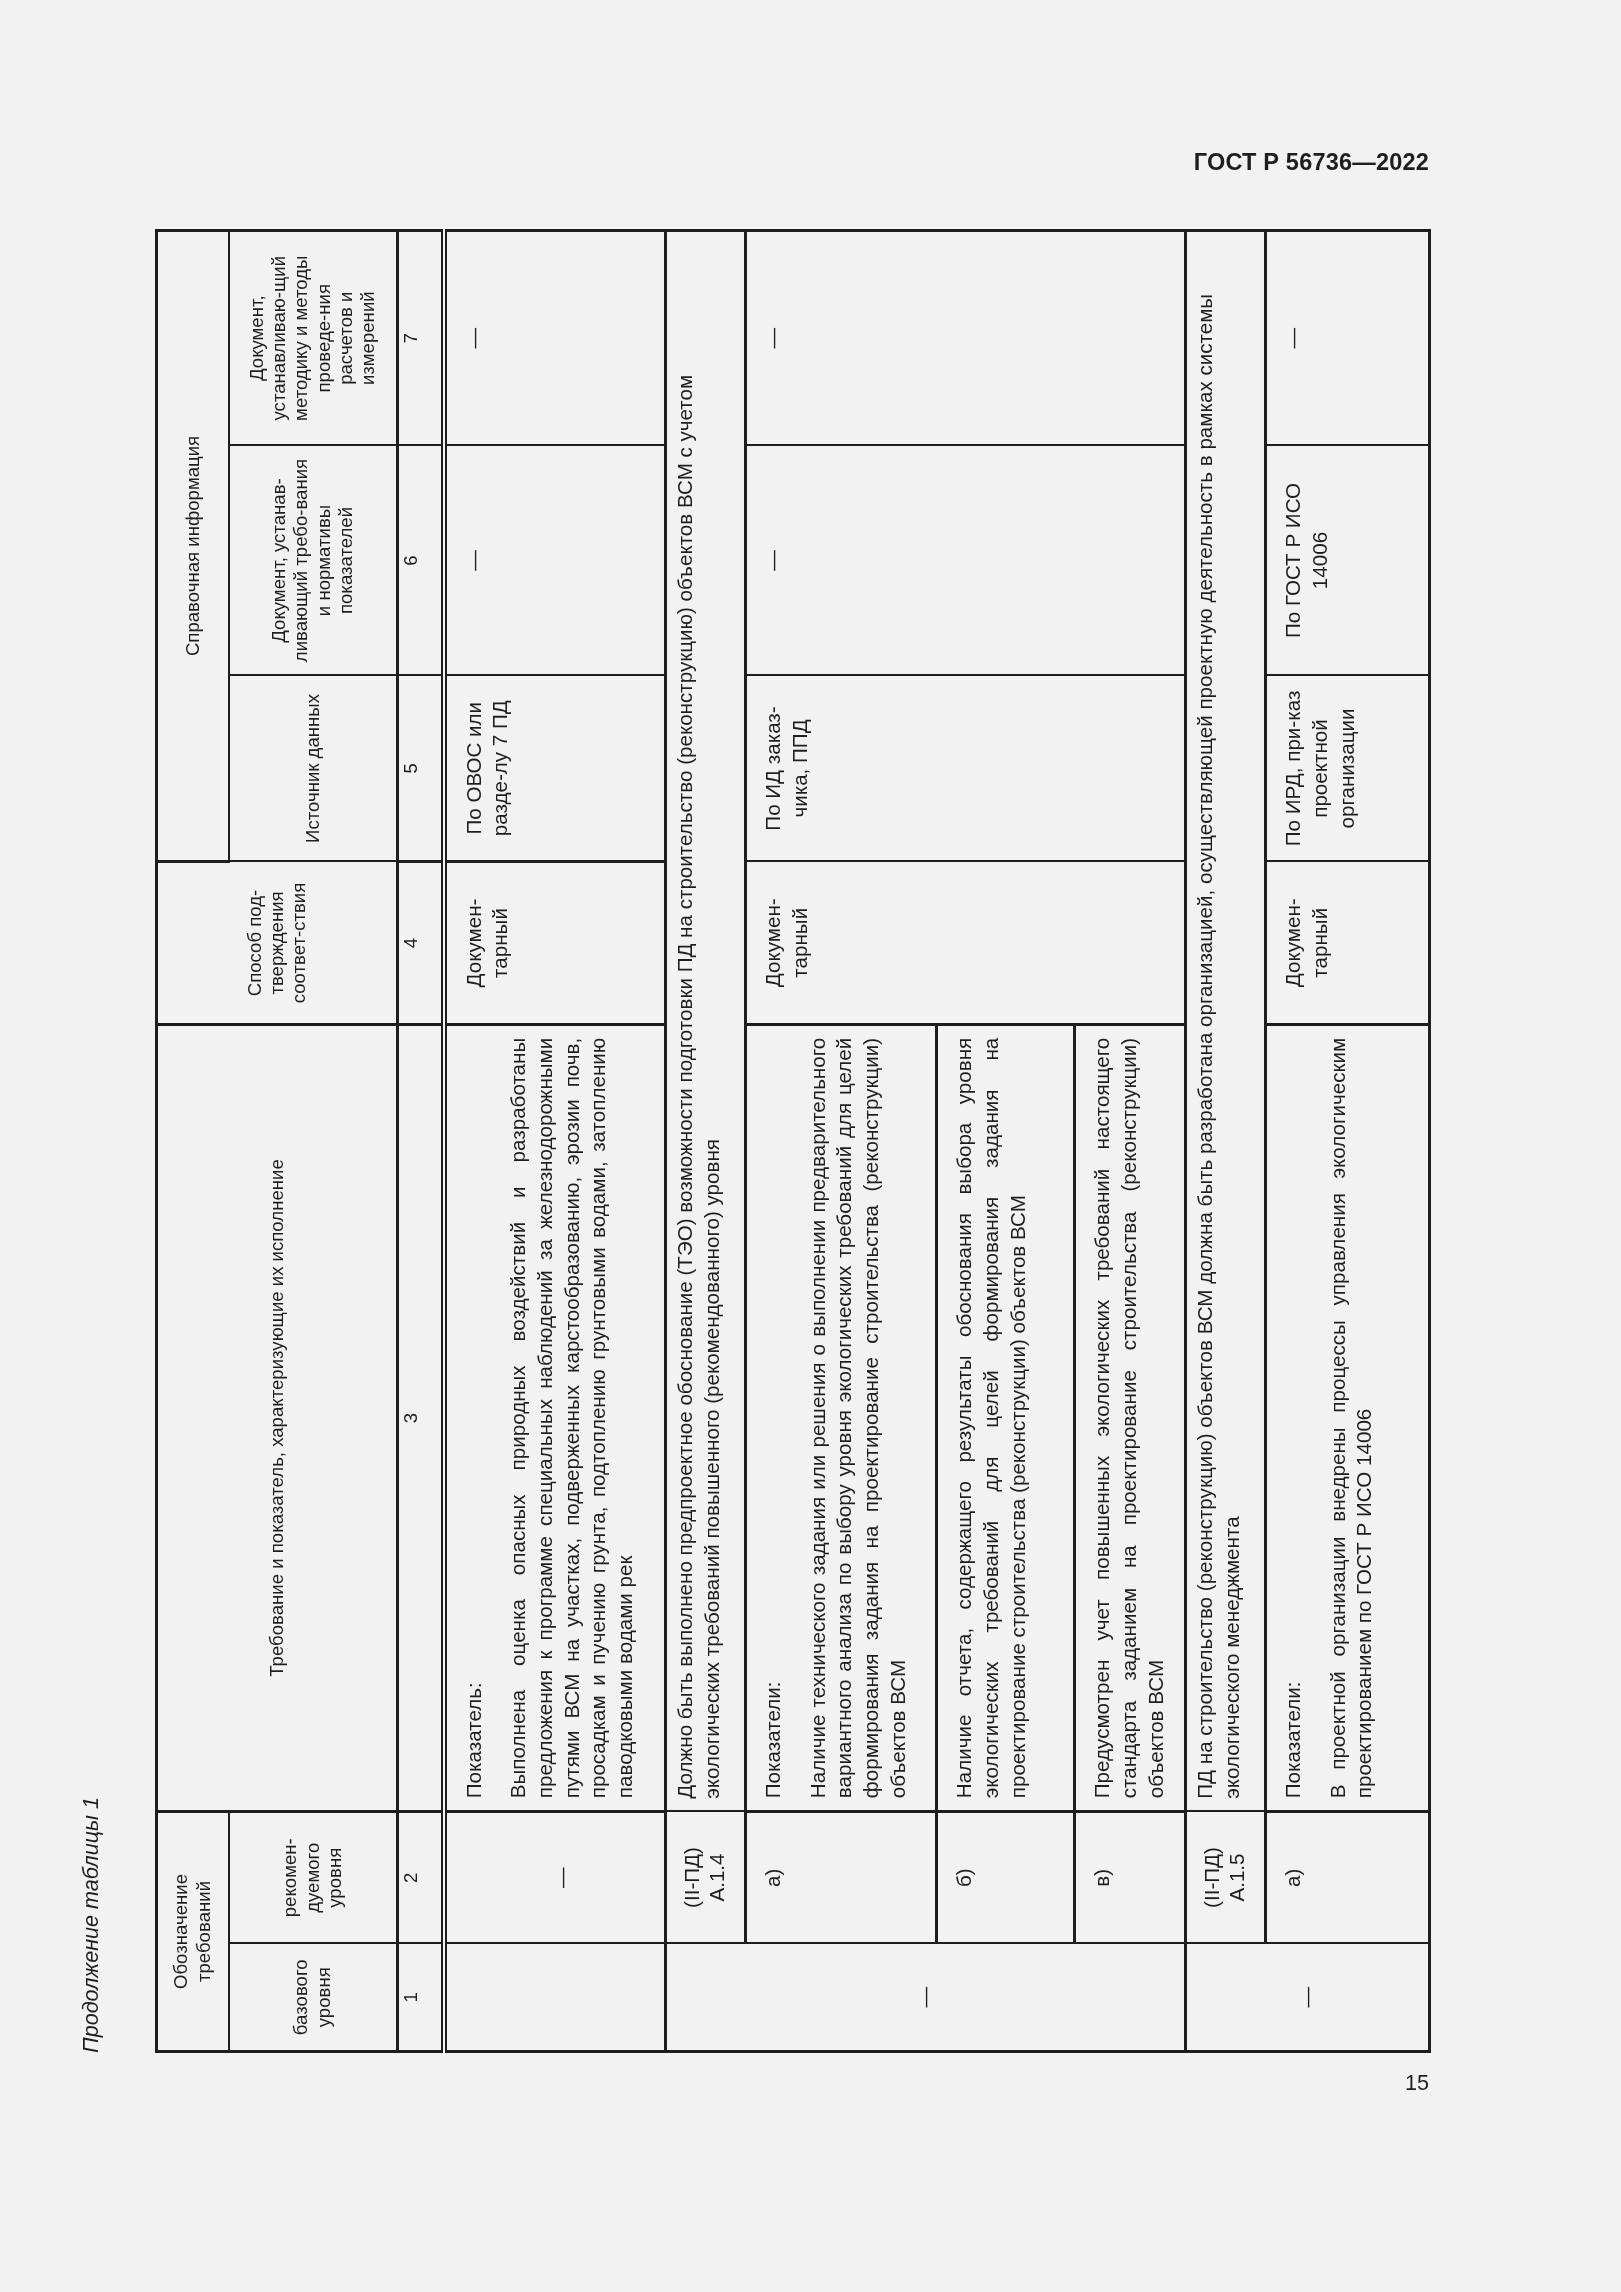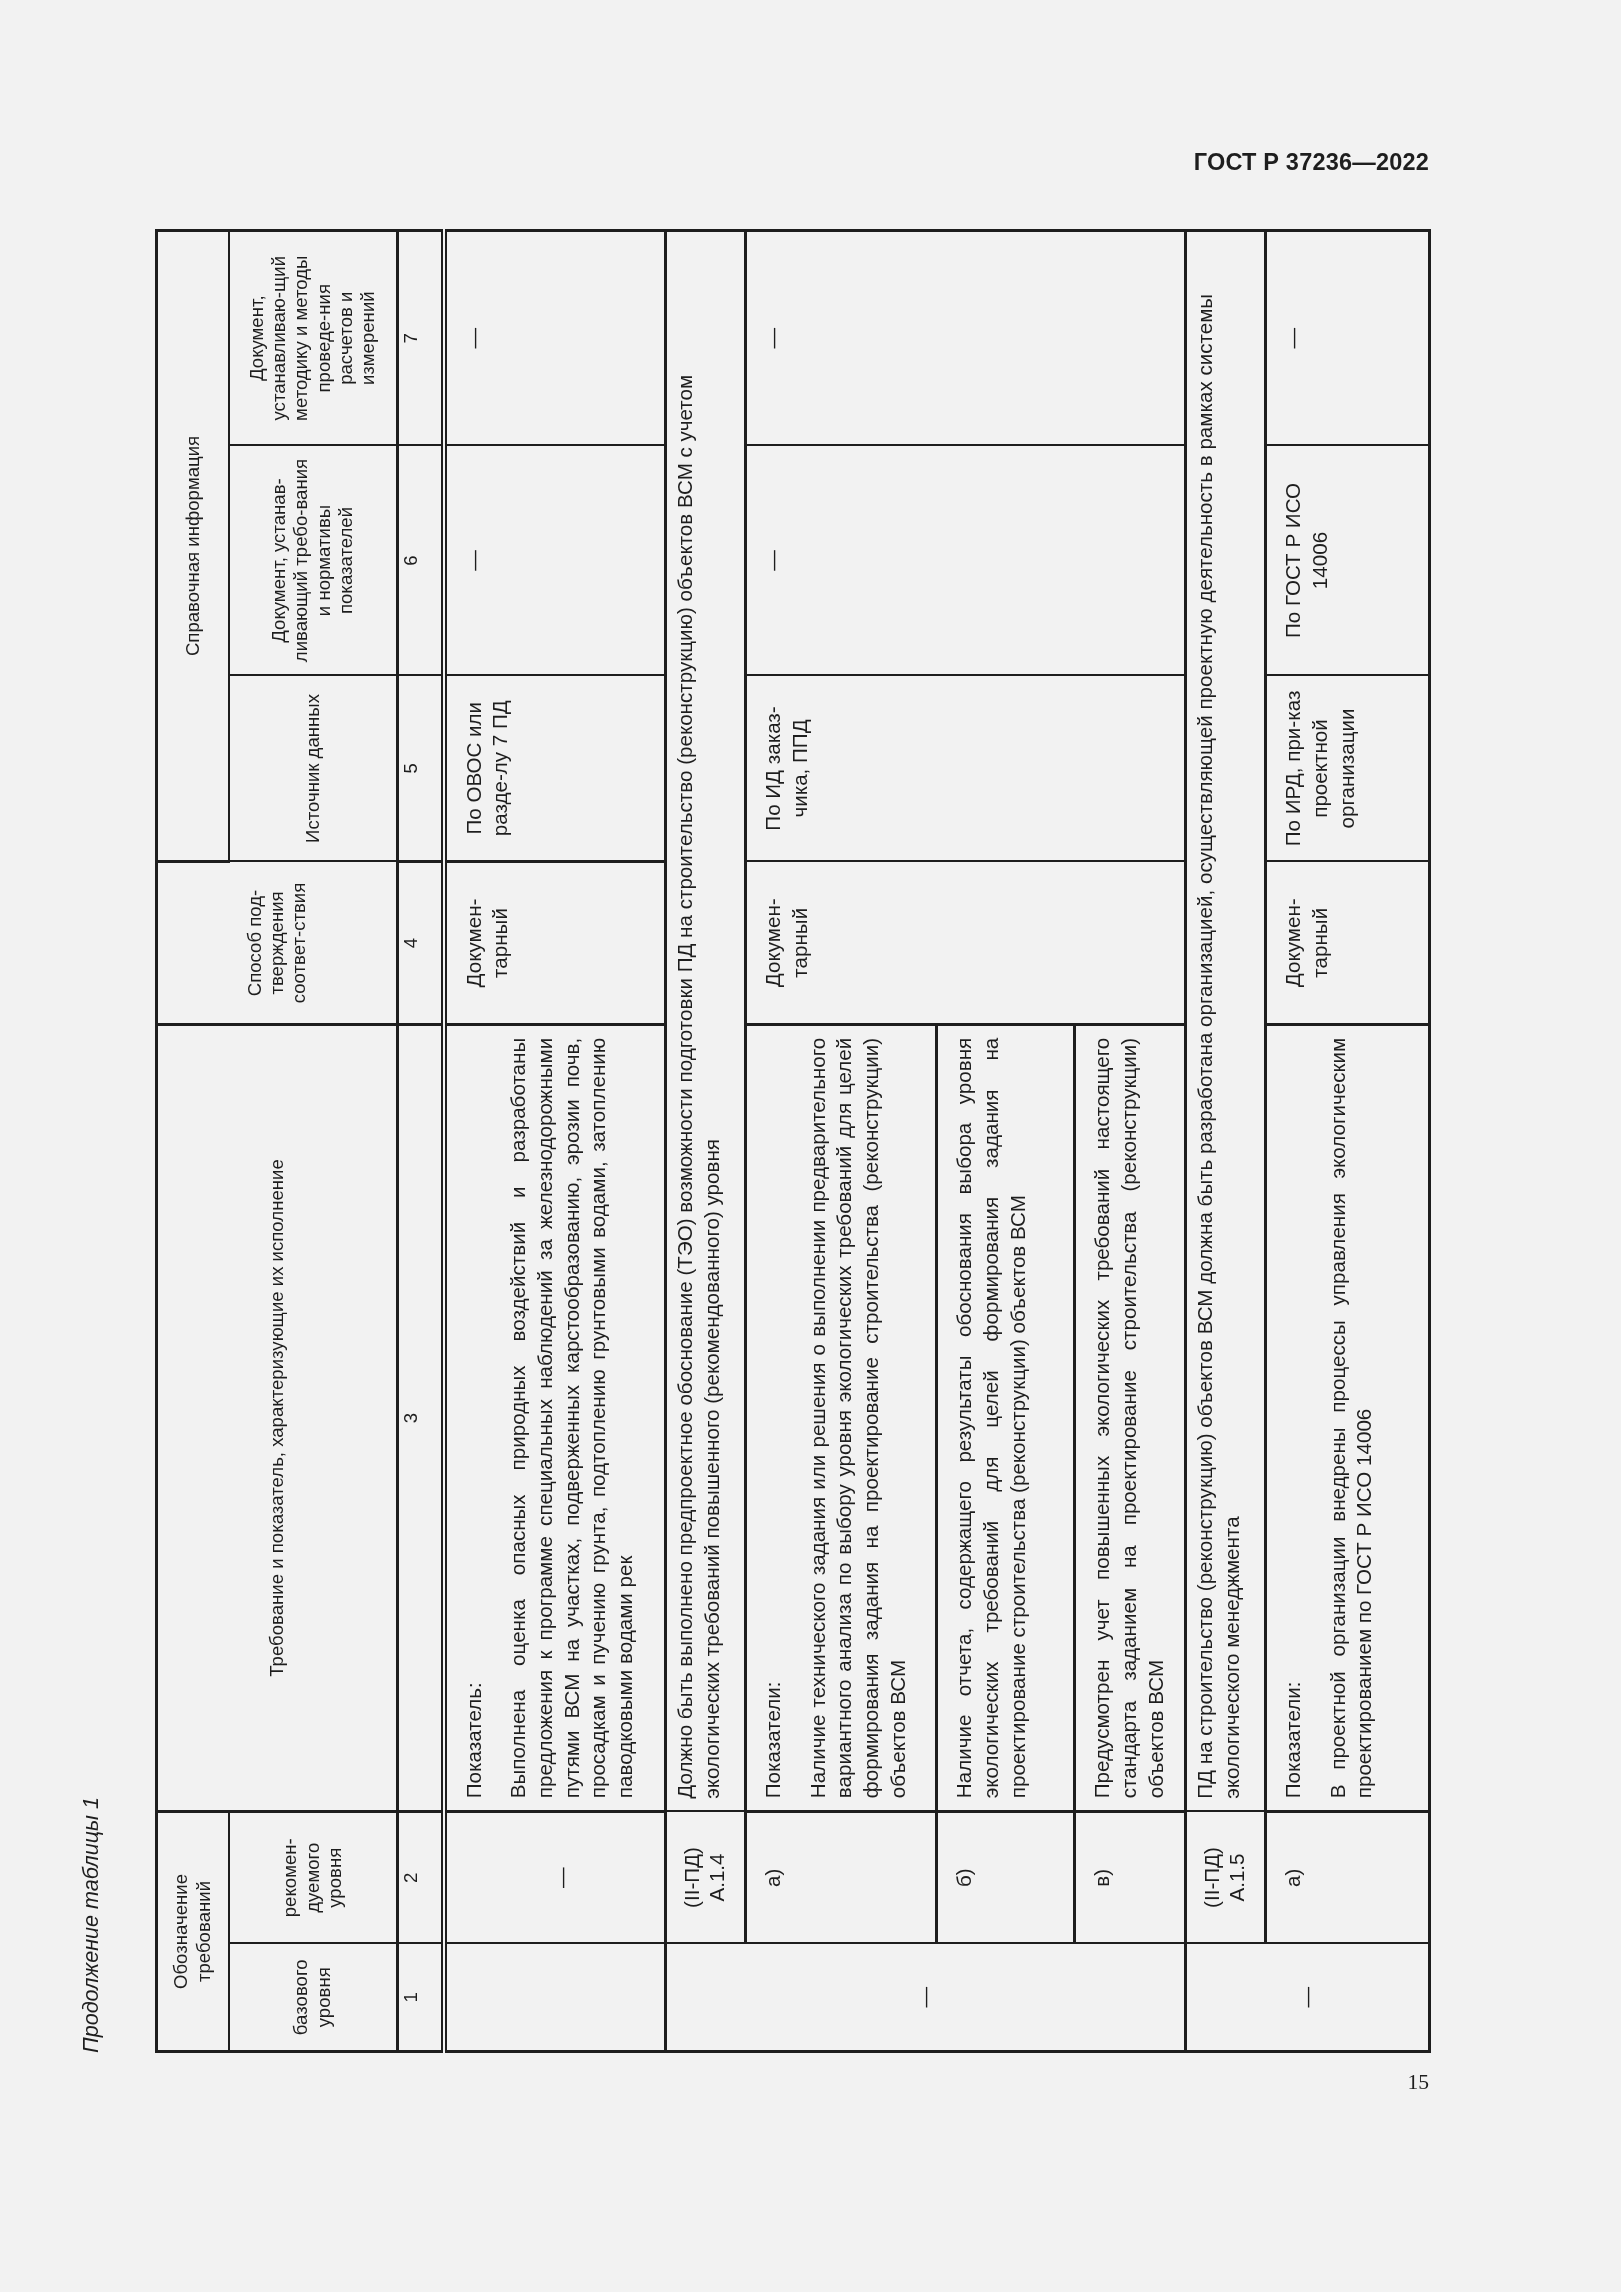--- a/index.html
+++ b/index.html
@@ -1,18 +1,18 @@
 <!DOCTYPE html>
 <html><head>
 <meta charset="utf-8">
 <style>
   html, body { margin: 0; padding: 0; }
   body { width: 1621px; height: 2293px; background: #f2f2f2; position: relative; overflow: hidden; font-family: "Liberation Sans", sans-serif; color: #1e1e1e; }
   .gost-header { position: absolute; top: 149px; right: 192px; font-weight: bold; font-size: 23.5px; letter-spacing: 0.2px; }
-  .page-num { position: absolute; top: 2070px; right: 192px; font-size: 21.6px; font-family: Liberation Serif, serif; }
+  .page-num { position: absolute; top: 2070px; right: 192px; font-size: 21.6px; }
   
   .landscape { position: absolute; left: 0; top: 0; width: 2293px; height: 1621px; transform-origin: 0 0; transform: translateY(2293px) rotate(-90deg); }
   .caption { position: absolute; left: 240px; top: 78px; font-style: italic; font-size: 21.6px; }
   table.req { position: absolute; left: 240px; top: 155px; width: 1821px; border-collapse: collapse; table-layout: fixed; font-size: 20.6px; line-height: 1.3; }
   table.req td { border: 2px solid #1e1e1e; padding: 0 11.8px; vertical-align: top; background: transparent; }
   table.req .thick-l { border-left-width: 3.9px; }
   table.req .thick-r { border-right-width: 3.9px; }
   table.req .thick-b { border-bottom-width: 3.9px; }
   table.req .thick-t { border-top-width: 3.9px; }
   .hd { text-align: center; vertical-align: middle !important; font-size: 18.6px; line-height: 1.2; }
@@ -21,21 +21,21 @@
   .c { text-align: center; }
   .pad { padding-top: 13.7px !important; }
   .dash { display: inline-block; }
   .para { margin: 0; text-align: justify; }
   .lbl { margin: 0 0 17.6px 0; }
   .span-text { padding-top: 5.9px !important; }
 </style>
 </head>
 <body>
 
-<div class="gost-header">ГОСТ Р 37236—2022</div>
+<div class="gost-header">ГОСТ Р 56736—2022</div>
 <div class="page-num">15</div>
 
 <div class="landscape">
   <div class="caption">Продолжение таблицы 1</div>
 
   <table class="req">
     <colgroup>
       <col style="width:108px">
         <col style="width:132px">
         <col style="width:787px">

